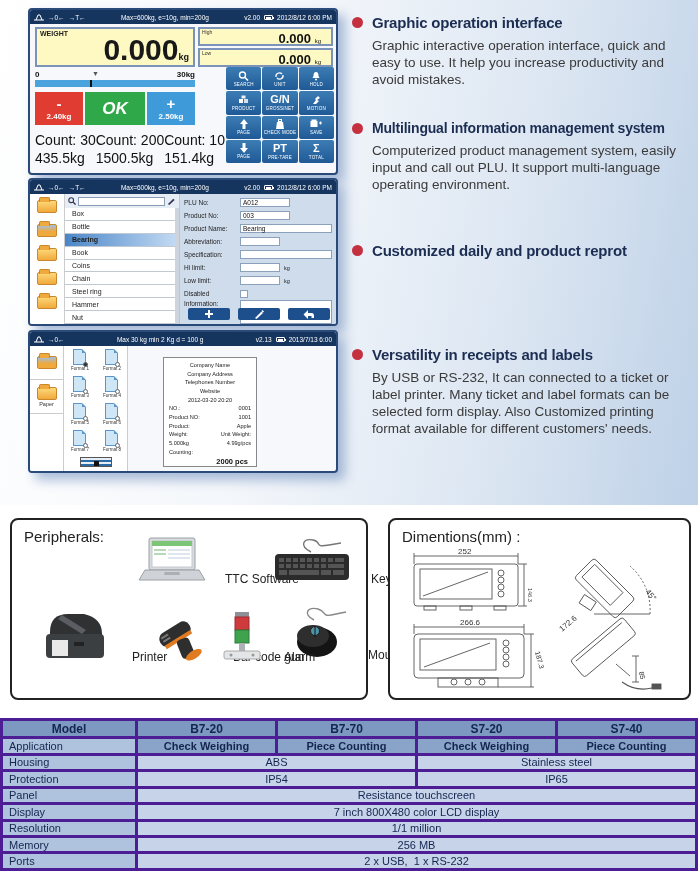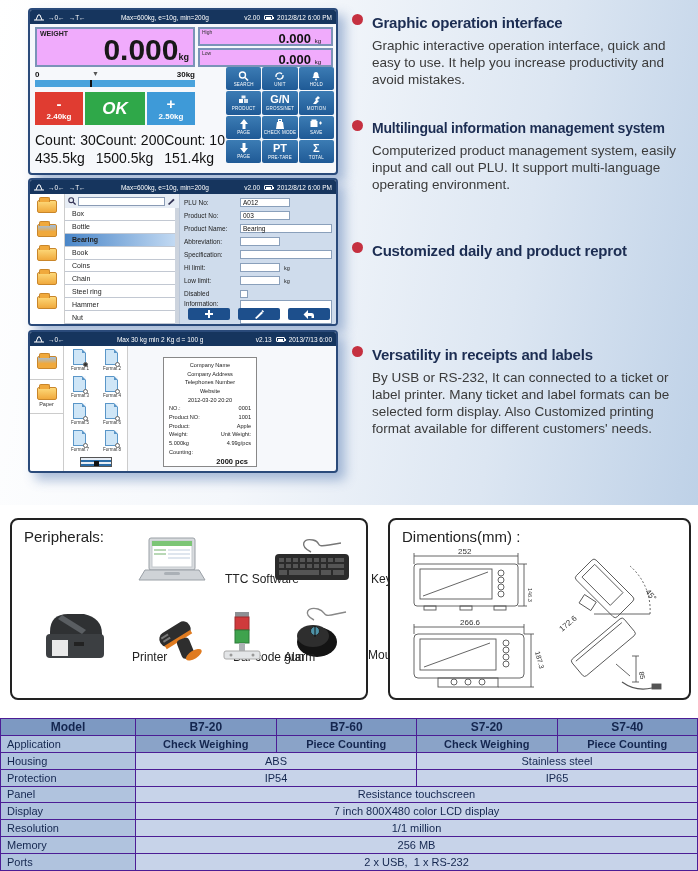--- a/index.html
+++ b/index.html
@@ -16,21 +16,21 @@
   .s2{ top:178px; height:148px; }
   .s3{ top:330px; height:143px; }
   .statusbar { height:14px; background:#16355e; color:#fff; display:flex; align-items:center;
                gap:4px; padding:0 4px; font-size:6.5px; white-space:nowrap; }
   .statusbar .grow { flex:1; text-align:center; }
   .battery { display:inline-block; width:9px; height:5px; border:1px solid #fff; border-radius:1px; position:relative; }
   .battery::after{ content:""; position:absolute; right:-2px; top:1px; width:1px; height:2px; background:#fff; }
   .battery::before{ content:""; position:absolute; left:1px; top:1px; width:5px; height:2px; background:#fff; }
 
   
-  .panel { position:absolute; background:#f0abfc; border:2px solid #7b93b8; }
+  .panel { position:absolute; background:#fef9c3; border:2px solid #7b93b8; }
   .wpanel { left:5px; top:17px; width:160px; height:40px; }
   .wlabel { position:absolute; top:1px; left:3px; font-size:7px; font-weight:bold; color:#222; }
   .wval   { position:absolute; right:4px; bottom:0px; font-size:30px; font-weight:bold; color:#181818; line-height:1; }
   .wunit  { font-size:9px; font-weight:bold; }
   .hlpanel{ left:168px; width:135px; height:19px; }
   .hp{ top:17px; } .lp{ top:38px; }
   .hl-label{ position:absolute; top:0; left:2px; font-size:5px; color:#333; }
   .hl-val{ position:absolute; right:10px; top:2px; font-size:13px; font-weight:bold; color:#111; }
   .hl-unit{ font-size:6px; font-weight:normal; }
   .barlabels{ position:absolute; left:5px; top:60px; width:160px; display:flex; justify-content:space-between;
@@ -95,36 +95,36 @@
   .stripline{ position:absolute; left:16px; bottom:4px; width:32px; height:10px; border:1px solid #555;
               background:repeating-linear-gradient(0deg,#2b6ca6 0 2px,#e8eef5 2px 4px); }
   .stripline::after{ content:""; position:absolute; left:13px; top:3px; width:5px; height:5px; background:#111; }
   .receipt{ position:absolute; left:133px; top:25px; width:94px; height:110px; background:#fff; border:1px solid #888; padding-top:3px; }
   .rcenter{ text-align:center; font-size:5.6px; color:#222; line-height:1.55; }
   .rrow{ display:flex; justify-content:space-between; font-size:5.6px; color:#222; padding:0 5px; line-height:1.55; }
   .rtotal{ text-align:right; font-size:7.5px; font-weight:bold; color:#111; padding-right:8px; margin-top:1px; }
 
   
   .feature{ position:absolute; left:352px; width:340px; }
-  .fhead{ display:flex; align-items:flex-start; gap:9px; }
+  .fhead{ display:flex; align-items:center; gap:9px; }
   .bullet{ width:11px; height:11px; border-radius:50%; background:#c53040; flex:none; }
   .ftitle{ font-size:15px; font-weight:bold; color:#1c2d52; letter-spacing:-.2px; white-space:nowrap; }
   .fbody{ margin:6px 0 0 20px; font-size:13.5px; color:#3a3a3a; line-height:1.27; }
 
   
   .obox{ position:absolute; background:#fff; border:2px solid #222; border-radius:8px; }
   .peri{ left:10px; top:518px; width:358px; height:182px; }
   .dimb{ left:388px; top:518px; width:303px; height:182px; }
   .boxtitle{ position:absolute; left:12px; top:8px; font-size:15px; color:#222; }
   .pitem{ position:absolute; display:flex; flex-direction:row; align-items:flex-end;gap:18px; }
   .plabel{ font-size:12px; color:#222; margin-top:3px; white-space:nowrap; }
 
   
   .spec{ position:absolute; left:0; top:718px; width:698px; height:153px; border-collapse:collapse; table-layout:fixed; }
-  .spec td{ border:1px solid #4c1d95; font-size:11px; color:#14264f; text-align:center;
+  .spec td{ border:3px solid #4c1d95; font-size:11px; color:#14264f; text-align:center;
             padding:0; height:15.3px; white-space:pre-wrap; overflow:hidden; }
   .spec .hdr{ background:#7d99c2; font-weight:bold; font-size:12px; }
   .spec .lab{ background:#b0c3de; text-align:left; padding-left:6px; }
   .spec .app{ background:#8aa3c8; font-weight:bold; }
   .spec .val{ background:#c7d3e9; }
   .spec colgroup col:first-child{ width:135px; }
 
   svg text{ font-family:"Liberation Sans", sans-serif; }
 </style>
 </head>
@@ -665,21 +665,21 @@
         <col>
         <col>
         <col>
         <col>
         <col>
       </colgroup>
     <tbody>
         <tr>
       <td class="hdr">Model</td>
       <td class="hdr">B7-20</td>
-      <td class="hdr">B7-60</td>
+      <td class="hdr">B7-70</td>
       <td class="hdr">S7-20</td>
       <td class="hdr">S7-40</td>
     </tr>
     <tr>
       <td class="lab">Application</td>
       <td class="app">Check Weighing</td>
       <td class="app">Piece Counting</td>
       <td class="app">Check Weighing</td>
       <td class="app">Piece Counting</td>
     </tr>

